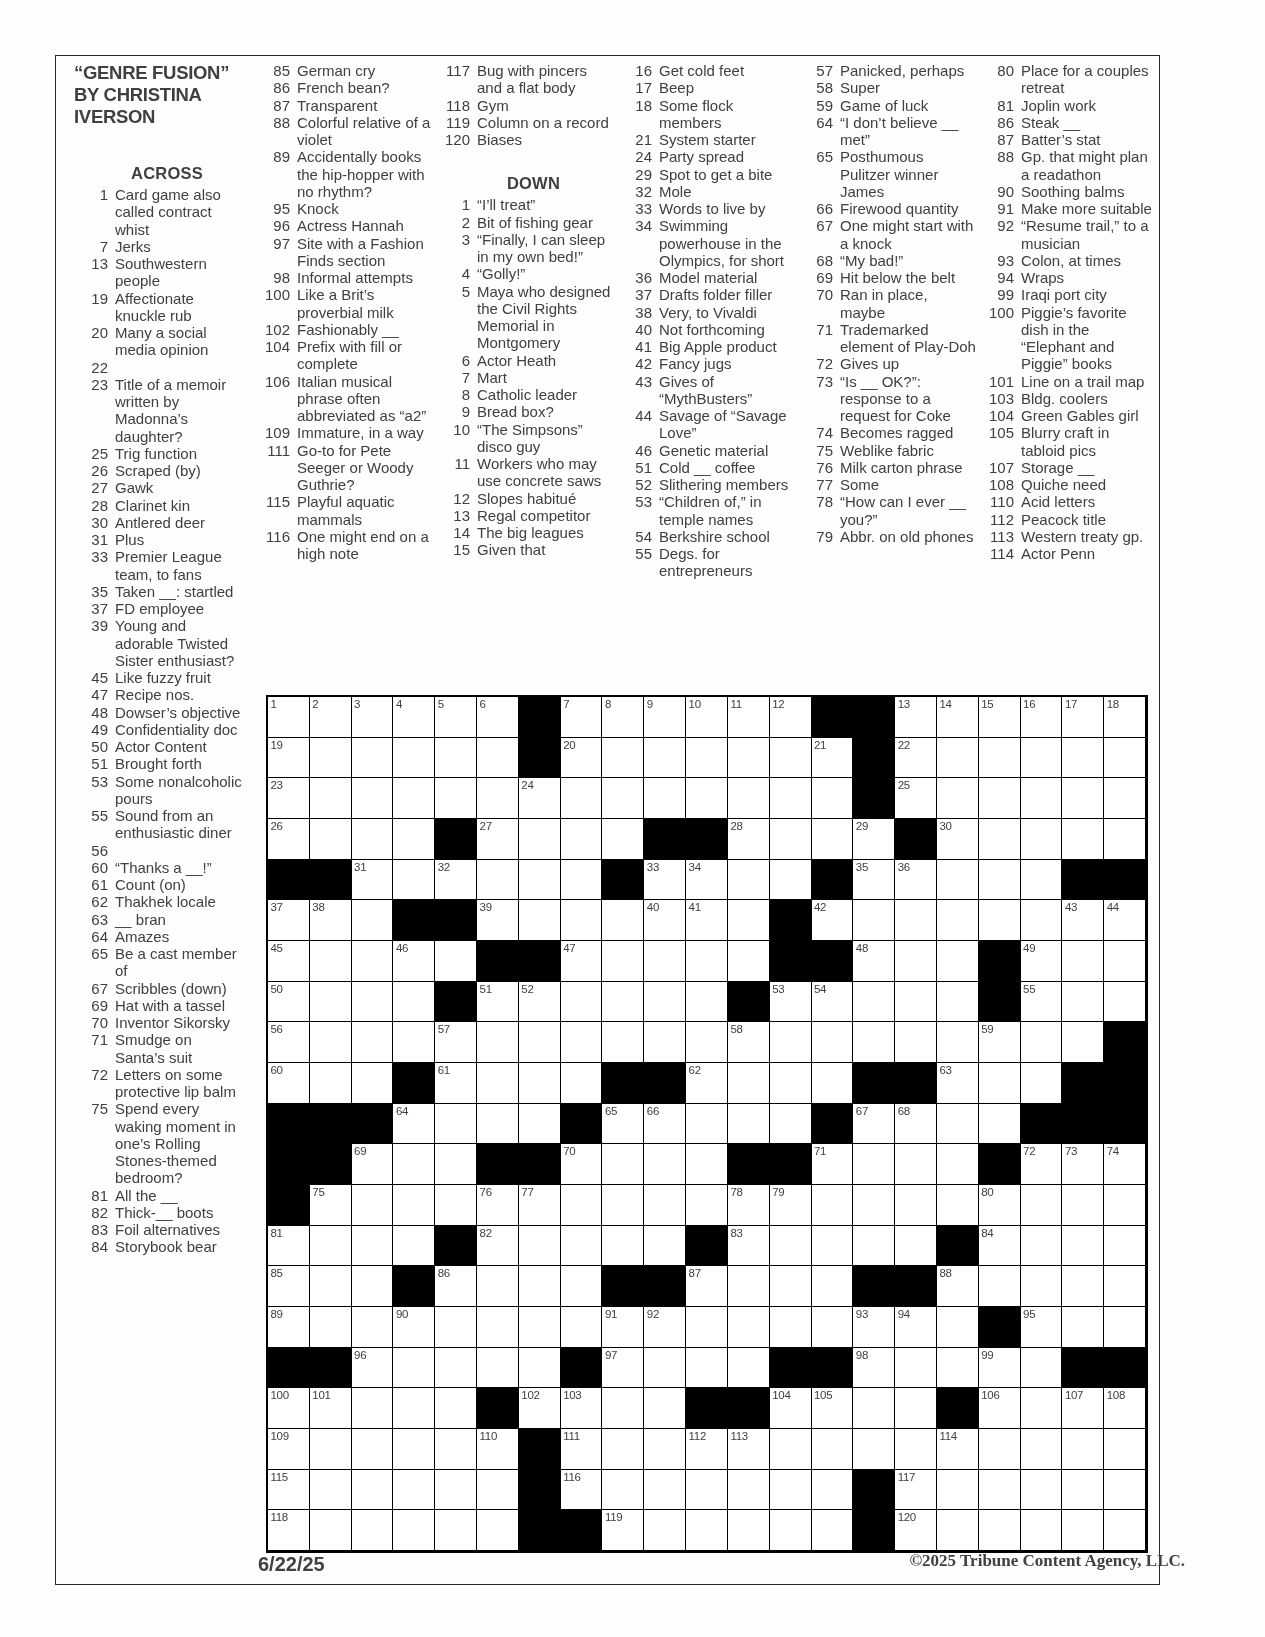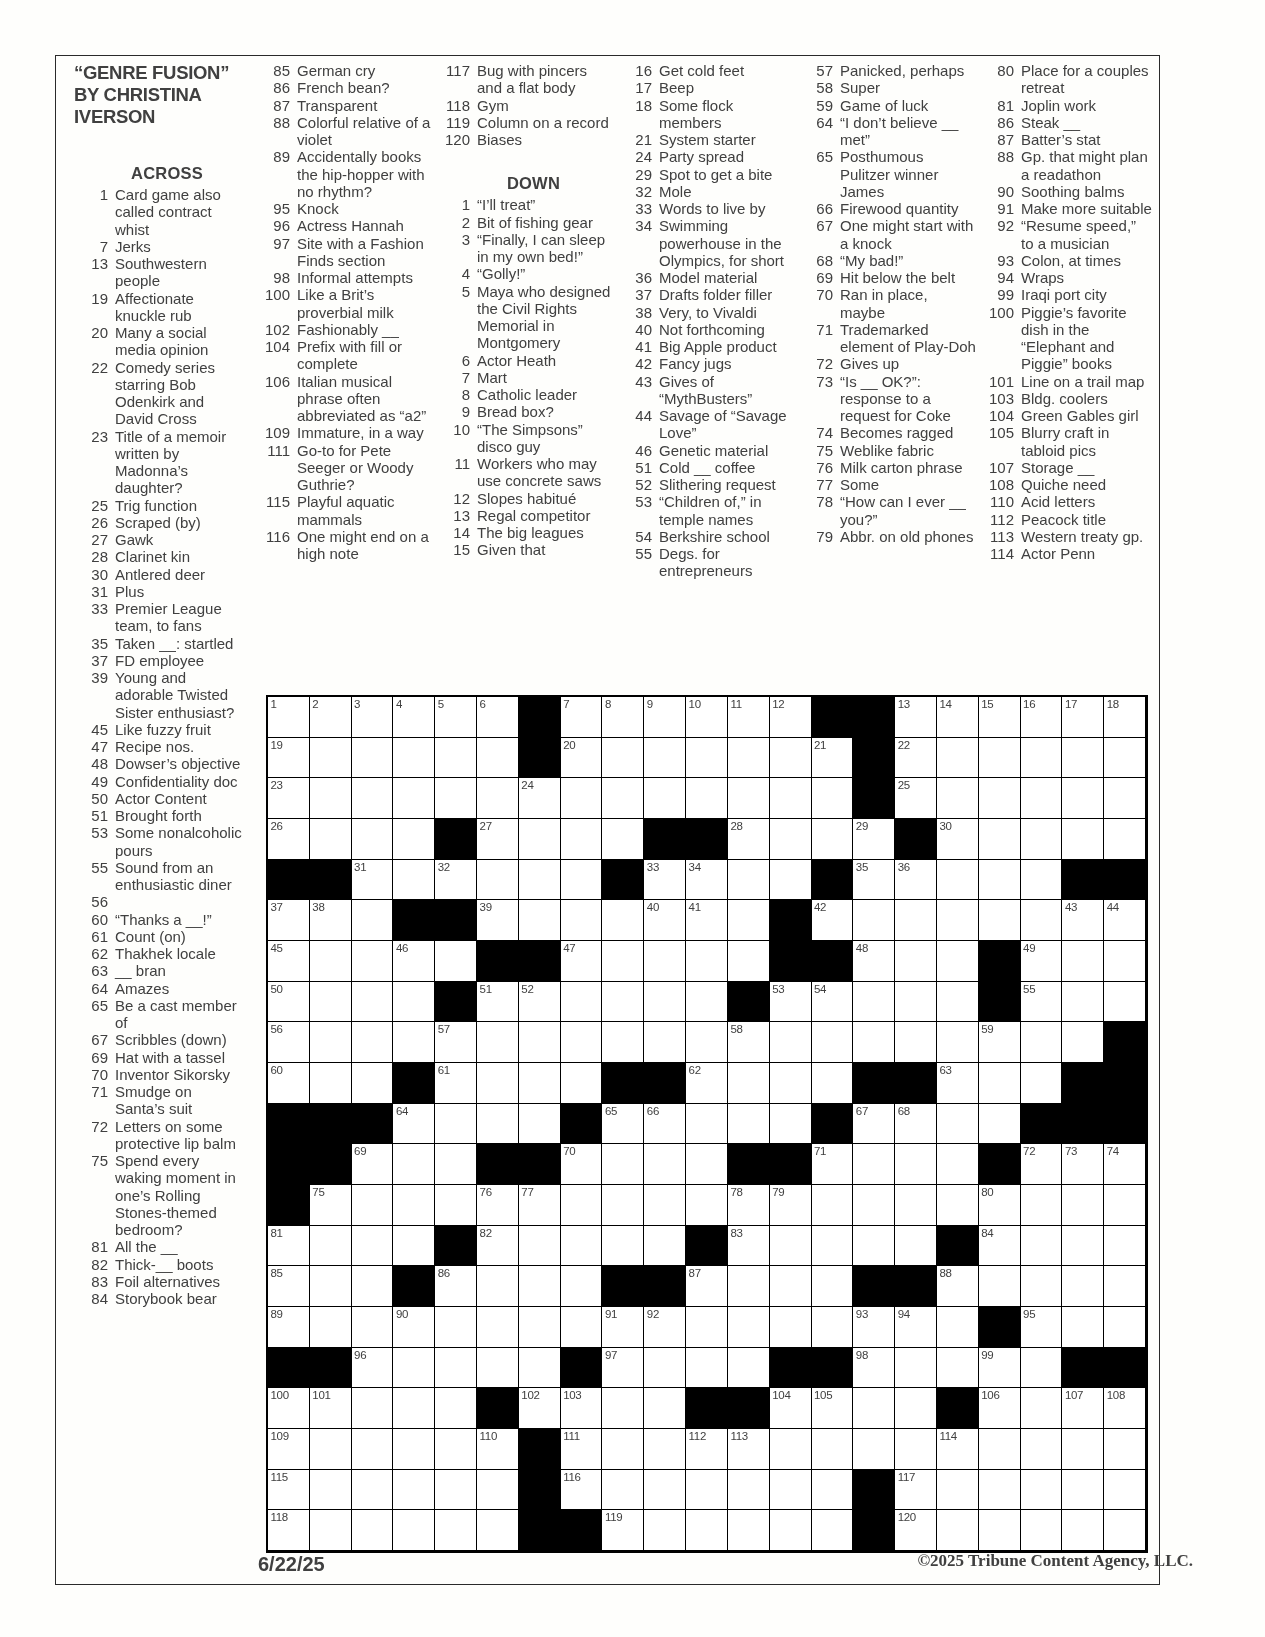--- a/index.html
+++ b/index.html
@@ -20,21 +20,21 @@
   .clue{display:flex;font-size:15px;line-height:17.25px;}
   .clue .num{flex:none;width:36px;text-align:right;padding-right:7px;}
   .clue .txt{flex:1;}
   .grid{position:absolute;left:266px;top:695px;width:882px;height:858px;background:#fff;
         border:2.5px solid #000;box-sizing:border-box;display:grid;
         grid-template-columns:repeat(21,1fr);grid-template-rows:repeat(21,1fr);}
   .cell{position:relative;border-right:1.4px solid #000;border-bottom:1.4px solid #000;background:#fff;}
   .cell.black{background:#000;}
   .cell .n{position:absolute;left:2.5px;top:1px;font-size:11.5px;line-height:12px;letter-spacing:-0.3px;}
   .footer-date{position:absolute;left:258px;top:1553px;font-weight:bold;font-size:20px;}
-  .footer-copy{position:absolute;right:96px;top:1551px;font-weight:bold;font-size:17px;
+  .footer-copy{position:absolute;right:104px;top:1551px;font-weight:bold;font-size:17px;
                font-family:"Liberation Serif","DejaVu Serif",serif;}
 </style>
 </head>
 <body>
 
 <div class="page">
   <div class="frame"></div>
 
   <div class="title">“GENRE FUSION”
 BY CHRISTINA
@@ -57,21 +57,20 @@
       <div class="clue">
         <span class="num">19</span>
         <span class="txt">Affectionate knuckle rub</span>
       </div>
       <div class="clue">
         <span class="num">20</span>
         <span class="txt">Many a social media opinion</span>
       </div>
       <div class="clue">
         <span class="num">22</span>
-        <span class="txt">Comedy series starring Bob Odenkirk and David Cross</span>
       </div>
       <div class="clue">
         <span class="num">23</span>
         <span class="txt">Title of a memoir written by Madonna’s daughter?</span>
       </div>
       <div class="clue">
         <span class="num">25</span>
         <span class="txt">Trig function</span>
       </div>
       <div class="clue">
@@ -431,21 +430,21 @@
       <div class="clue">
         <span class="num">46</span>
         <span class="txt">Genetic material</span>
       </div>
       <div class="clue">
         <span class="num">51</span>
         <span class="txt">Cold __ coffee</span>
       </div>
       <div class="clue">
         <span class="num">52</span>
-        <span class="txt">Slithering request</span>
+        <span class="txt">Slithering members</span>
       </div>
       <div class="clue">
         <span class="num">53</span>
         <span class="txt">“Children of,” in temple names</span>
       </div>
       <div class="clue">
         <span class="num">54</span>
         <span class="txt">Berkshire school</span>
       </div>
       <div class="clue">
@@ -555,21 +554,21 @@
       <div class="clue">
         <span class="num">90</span>
         <span class="txt">Soothing balms</span>
       </div>
       <div class="clue">
         <span class="num">91</span>
         <span class="txt">Make more suitable</span>
       </div>
       <div class="clue">
         <span class="num">92</span>
-        <span class="txt">“Resume speed,” to a musician</span>
+        <span class="txt">“Resume trail,” to a musician</span>
       </div>
       <div class="clue">
         <span class="num">93</span>
         <span class="txt">Colon, at times</span>
       </div>
       <div class="clue">
         <span class="num">94</span>
         <span class="txt">Wraps</span>
       </div>
       <div class="clue">

